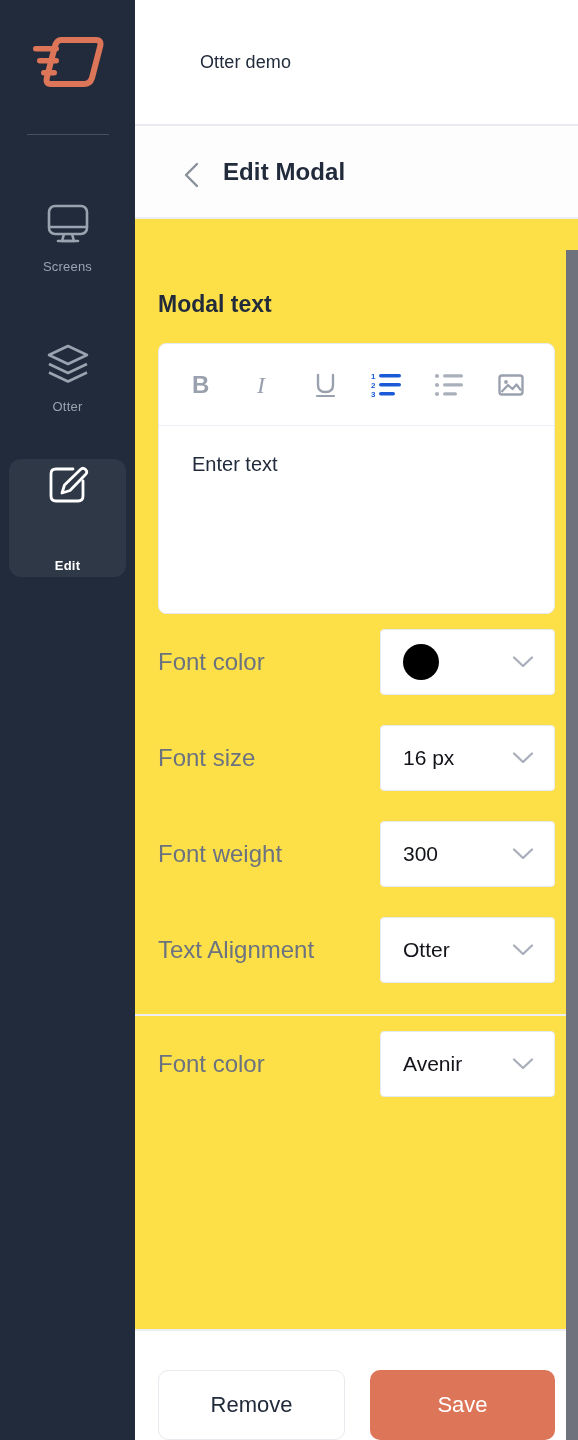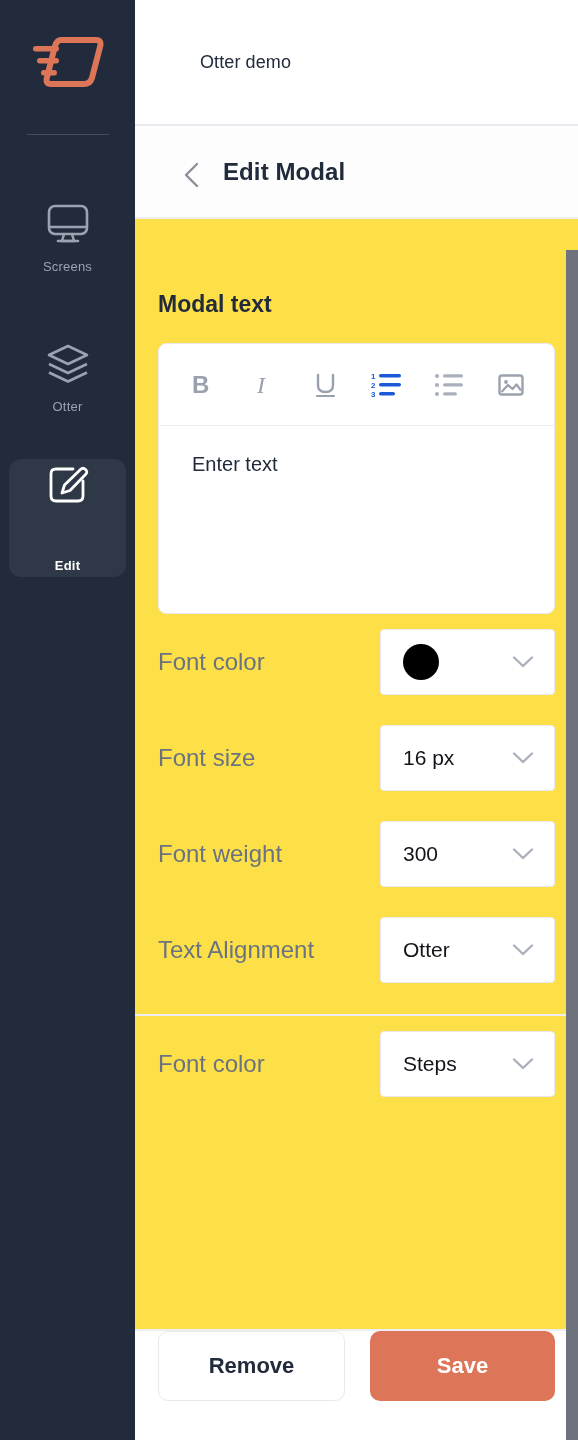--- a/index.html
+++ b/index.html
@@ -222,24 +222,23 @@
   .swatch.light { background: #ffffff; border: 1.5px solid #e2e4ea; }
   .caret { line-height: 0; }
 
   
   .footer {
     flex: 0 0 111px;
     height: 111px;
     border-top: 2px solid #eceef3;
     background: #ffffff;
     display: flex;
-    align-items: flex-start;
+    align-items: flex-end;
     padding: 0 23px;
     gap: 25px;
-    font-weight: bold;
   }
   .btn {
     height: 70px;
     border-radius: 10px;
     display: flex;
     align-items: center;
     justify-content: center;
     font-size: 22px;
     cursor: pointer;
   }
@@ -461,21 +460,21 @@
 
         </div>
 
         <div class="section">
 
 
 
           <div class="field-row">
             <div class="field-label">Font color</div>
             <div class="control">
-              <span class="control-value">Steps</span>
+              <span class="control-value">Avenir</span>
               <span class="caret">
                 <svg width="22" height="14" viewBox="0 0 22 14" fill="none">
                   <path d="M2 2.5 L11 11 L20 2.5" stroke="#aab0bb" stroke-width="2.4" stroke-linecap="round" stroke-linejoin="round"></path>
                 </svg>
               </span>
             </div>
           </div>
 
         </div>
 

